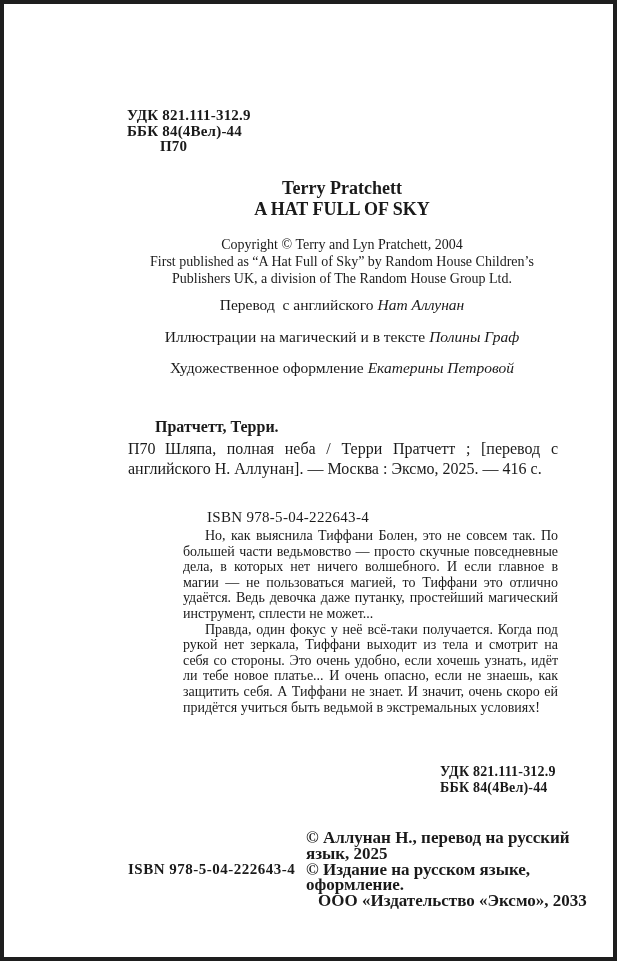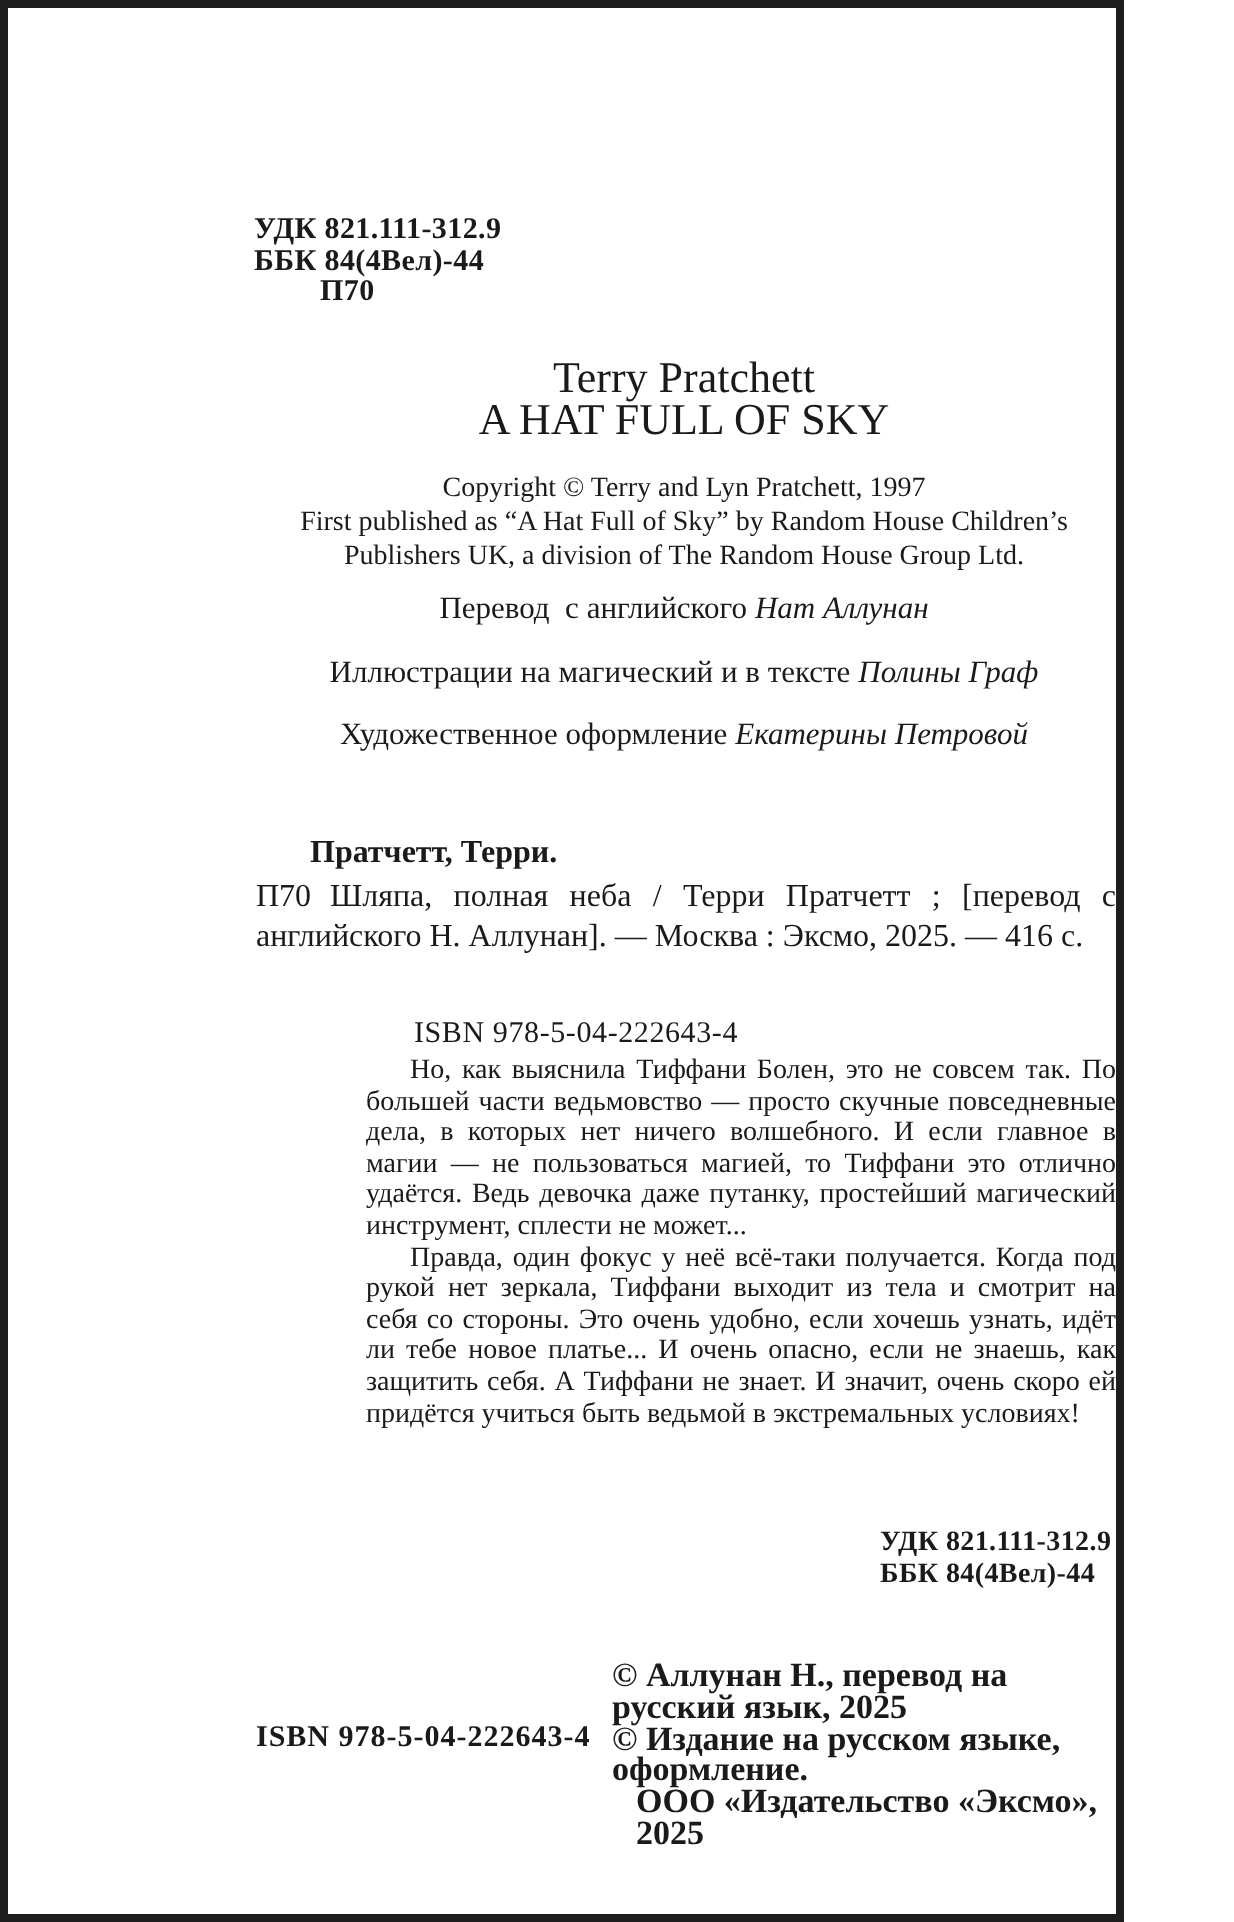--- a/index.html
+++ b/index.html
@@ -1,33 +1,33 @@
 <!DOCTYPE html>
 <html><head>
 <meta charset="utf-8">
 <style>
   html,body{margin:0;padding:0;background:#ffffff;}
   .page{
     position:relative;
-    width:562px;height:961px;
+    width:617px;height:961px;
     box-sizing:border-box;
     background:#ffffff;
     border:4px solid #1e1e1e;
     font-family:"Liberation Serif","DejaVu Serif",serif;
     color:#1a1a1a;
     overflow:hidden;
     padding-left:36px;
   }
   .abs{position:absolute;}
   
   .udk-top{left:123px;top:104px;font-size:15px;line-height:15.5px;font-weight:bold;letter-spacing:0.2px;}
   .udk-top .sign{margin-left:33px;}
   
   .col{left:123px;width:430px;text-align:center;}
-  .title-block{top:174px;font-size:22px;line-height:21px;}
+  .title-block{top:174px;font-size:18px;line-height:21px;font-weight:bold;}
   .copyright-en{top:232px;font-size:14px;line-height:17px;white-space:pre-line;}
   .credit{font-size:15.5px;line-height:18px;white-space:pre-wrap;}
   .credit-1{top:292px;} .credit-2{top:324px;} .credit-3{top:355px;}
   .it{font-style:italic;margin-left:4px;}
   
   .catalog{left:124px;top:413px;width:430px;font-size:16px;line-height:20px;}
   .catalog .head{margin-left:27px;font-weight:bold;}
   .catalog .entry-wrap{position:relative;margin-top:2px;}
   .catalog .sign{position:absolute;left:0;top:0;}
   .catalog .entry{text-indent:37px;text-align:justify;}
@@ -51,21 +51,21 @@
     <div>УДК 821.111-312.9</div>
     <div>ББК 84(4Вел)-44</div>
     <div class="sign">П70</div>
   </div>
 
   <div class="abs col title-block">
     <div>Terry Pratchett</div>
     <div>A HAT FULL OF SKY</div>
   </div>
 
-  <div class="abs col copyright-en">Copyright © Terry and Lyn Pratchett, 1997
+  <div class="abs col copyright-en">Copyright © Terry and Lyn Pratchett, 2004
 First published as “A Hat Full of Sky” by Random House Children’s
 Publishers UK, a division of The Random House Group Ltd.</div>
 
   <div class="abs col credit credit-1"><span>Перевод  с английского</span><span class="it">Нат Аллунан</span></div>
 
   <div class="abs col credit credit-2"><span>Иллюстрации на магический и в тексте</span><span class="it">Полины Граф</span></div>
 
   <div class="abs col credit credit-3"><span>Художественное оформление</span><span class="it">Екатерины Петровой</span></div>
 
   <div class="abs catalog">
@@ -84,18 +84,18 @@
   </div>
 
   <div class="abs udk-bottom">
     <div>УДК 821.111-312.9</div>
     <div>ББК 84(4Вел)-44</div>
   </div>
 
   <div class="abs footer-copy">
     <div>© Аллунан Н., перевод на русский язык, 2025</div>
     <div>© Издание на русском языке, оформление.</div>
-    <div class="indent">ООО «Издательство «Эксмо», 2025</div>
+    <div class="indent">ООО «Издательство «Эксмо», 2033</div>
   </div>
 
   <div class="abs isbn-bottom">ISBN 978-5-04-222643-4</div>
 
 </div>
 
 </body></html>

